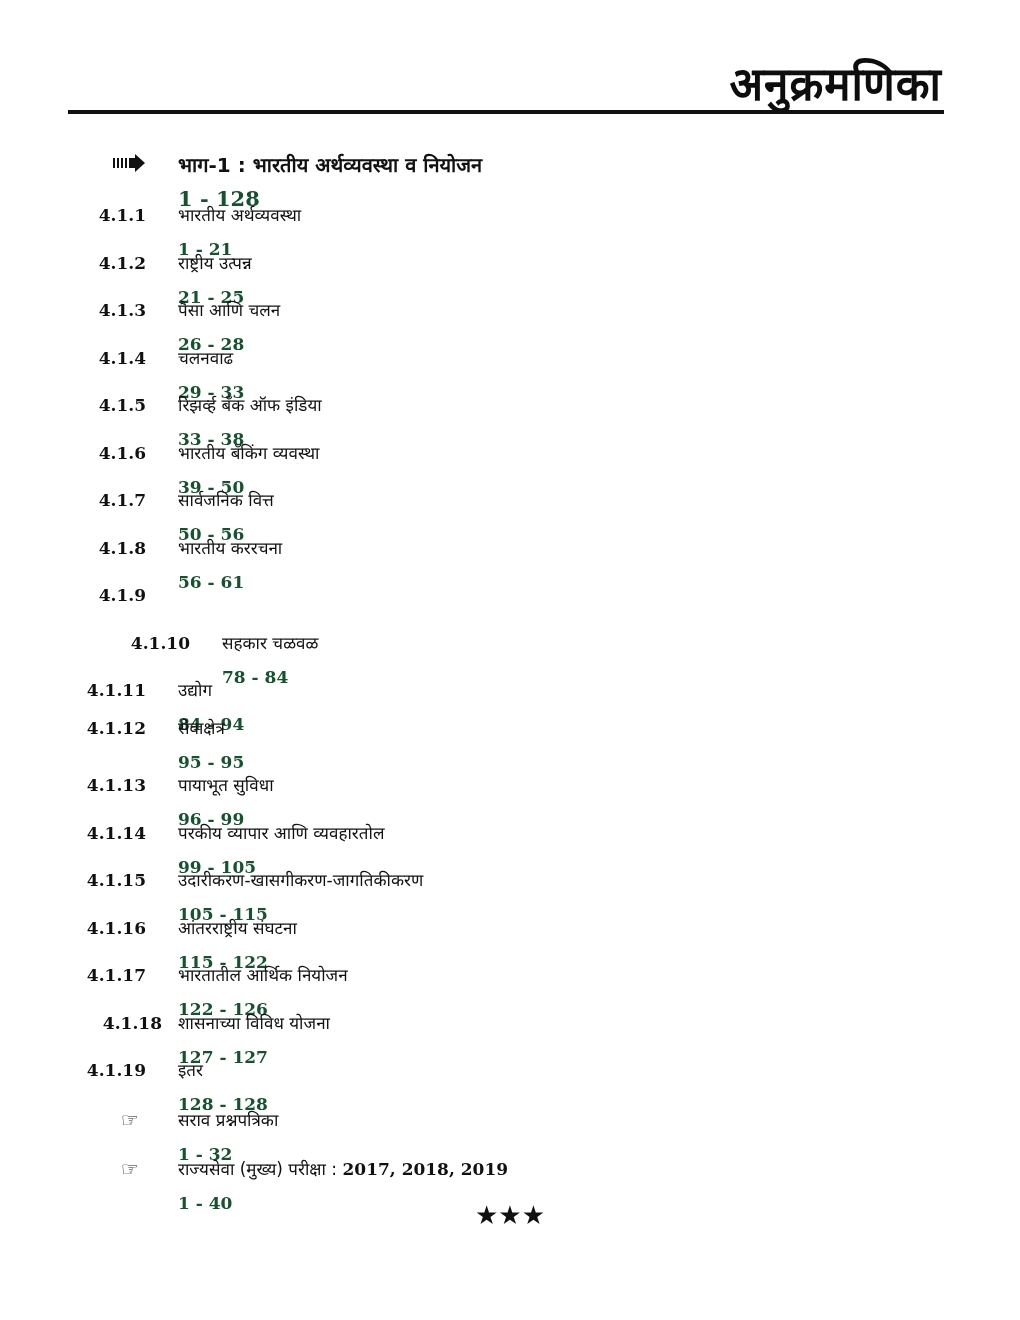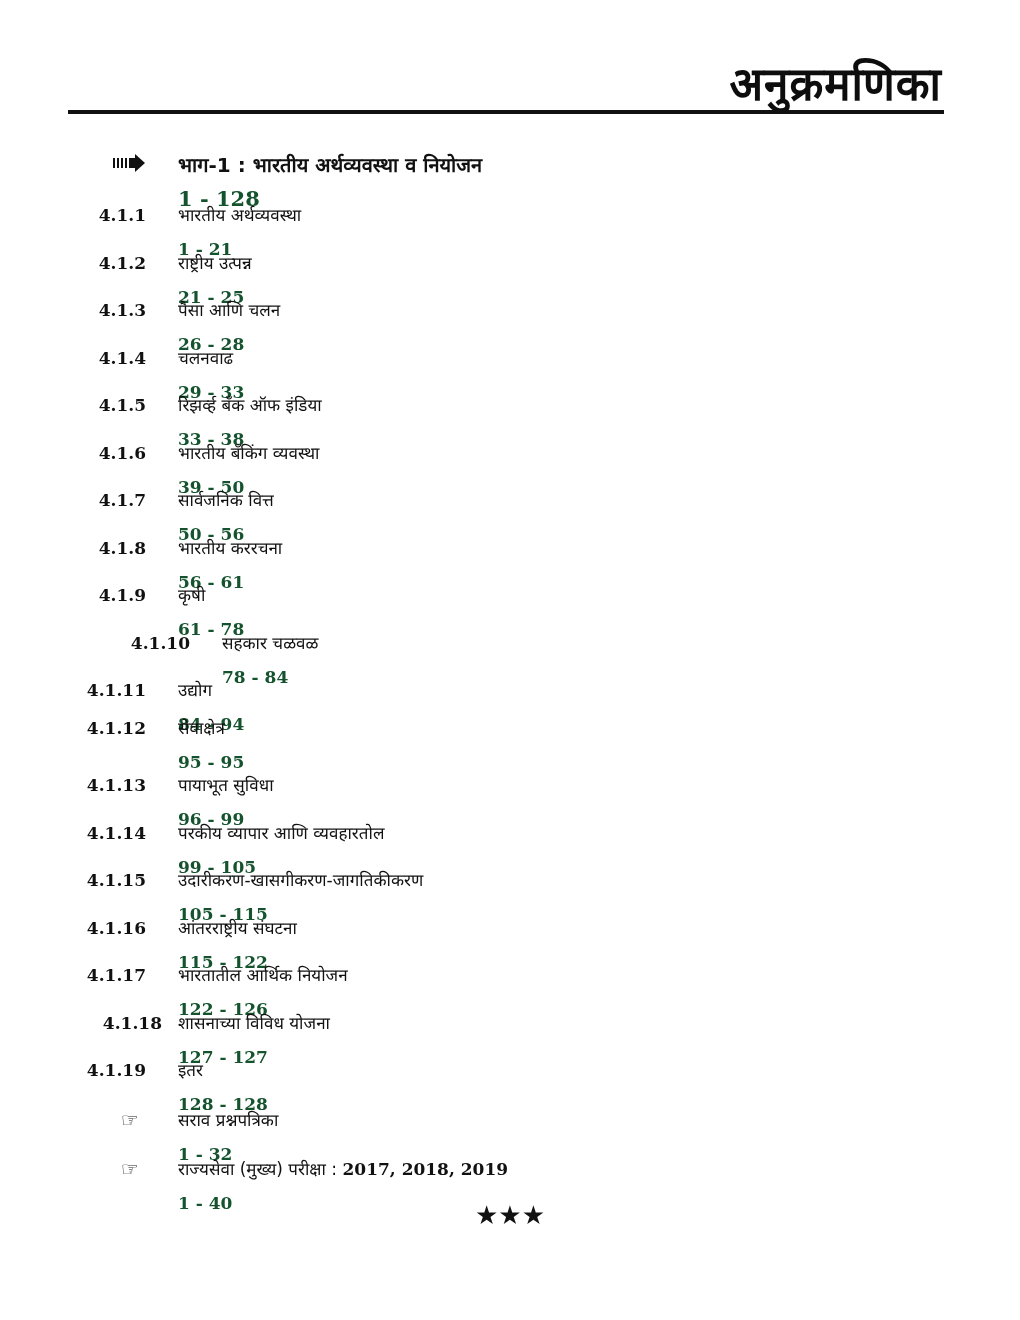--- a/index.html
+++ b/index.html
@@ -220,25 +220,20 @@
   <div class="row" style="top:531px;">
     <span class="num">4.1.8</span>
     <div class="leader">
         <span class="label">भारतीय कररचना</span>
         <span class="dots"></span>
         <span class="pages">56 - 61</span>
       </div>
   </div>
   <div class="row" style="top:578px;">
     <span class="num">4.1.9</span>
-    <div class="leader">
-        <span class="label">कृषी</span>
-        <span class="dots"></span>
-        <span class="pages">61 - 78</span>
-      </div>
   </div>
   <div class="row" style="top:626px;margin-left:44px;">
     <span class="num">4.1.10</span>
     <div class="leader">
         <span class="label">सहकार चळवळ</span>
         <span class="dots"></span>
         <span class="pages">78 - 84</span>
       </div>
   </div>
   <div class="row" style="top:673px;">

